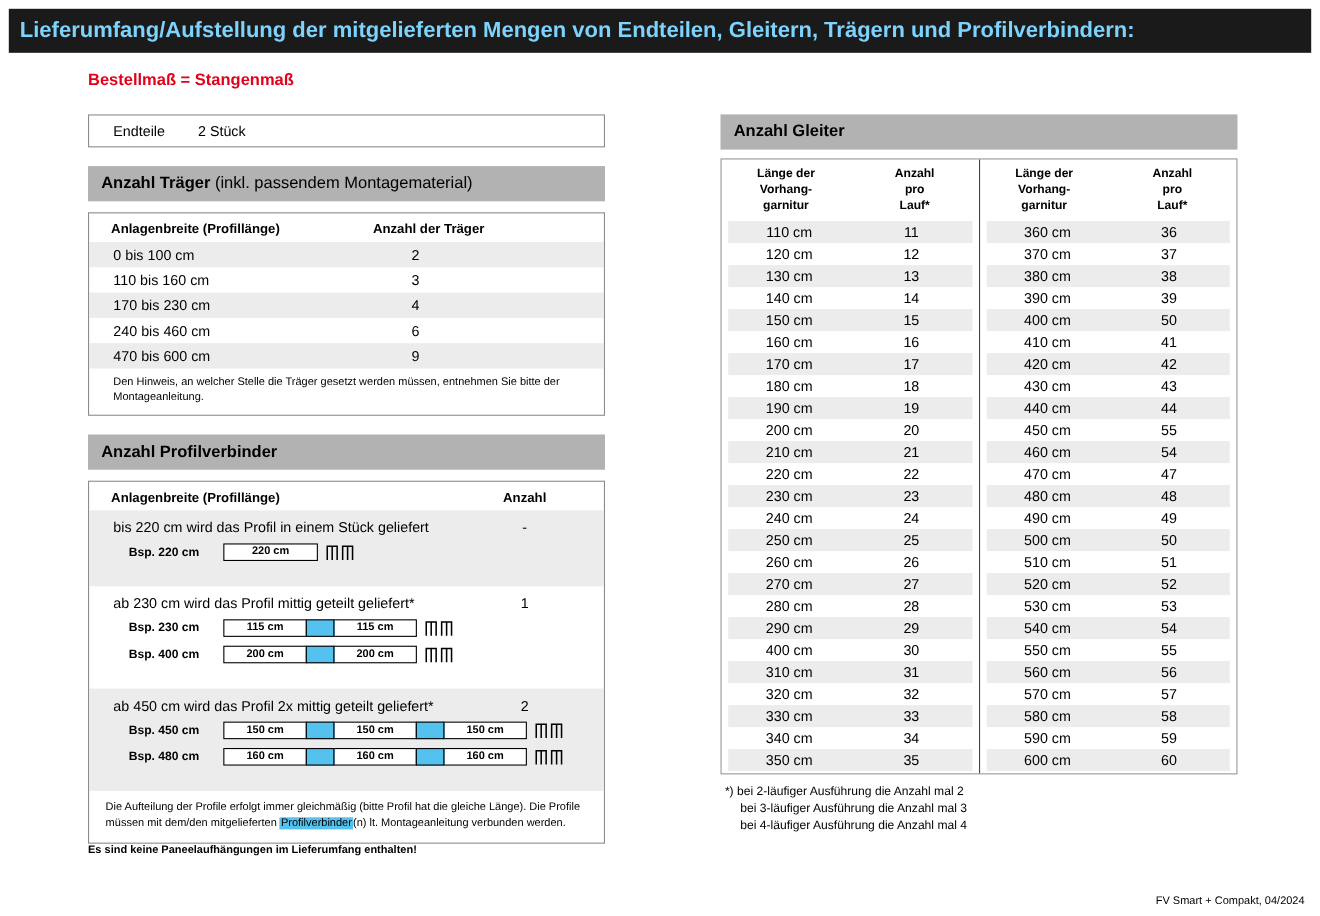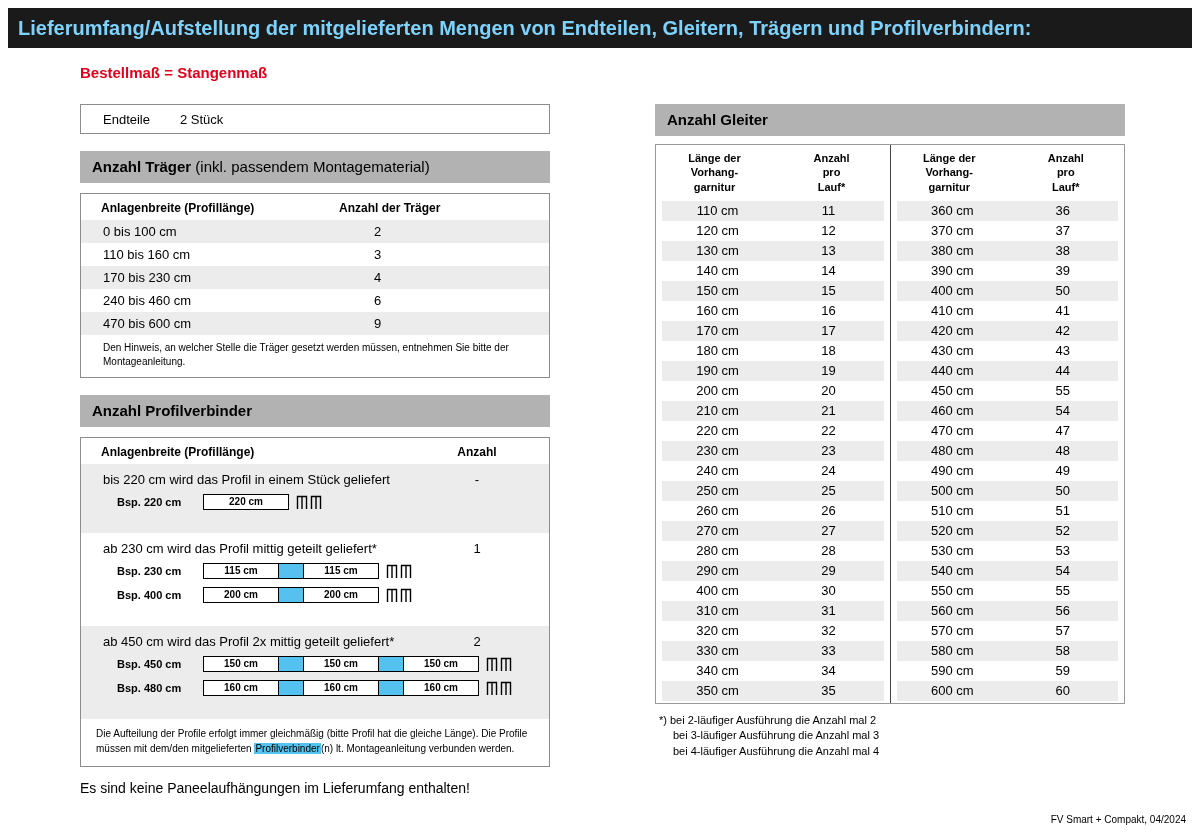--- a/index.html
+++ b/index.html
@@ -55,21 +55,21 @@
   .pv-count{width:144px;text-align:center;}
   .pv-example{display:flex;align-items:center;padding:5px 0 3px 0;}
   .pv-ex-label{width:86px;margin-left:36px;font-size:11px;font-weight:bold;}
   .pv-bar{display:flex;align-items:center;}
   .pv-seg{width:76px;height:16px;line-height:14px;border:1px solid #000;background:#fff;font-size:10px;font-weight:bold;text-align:center;}
   .pv-bar .pv-seg:only-child{width:86px;}
   .pv-conn{width:26px;height:16px;border:1px solid #000;background:var(--blue);margin:0 -1px;position:relative;z-index:1;}
   .pv-bracket{margin-left:7px;display:flex;align-items:center;}
   .pv-note{font-size:10px;line-height:1.45;padding:8px 12px 10px 15px;}
   .hl{background:var(--blue);padding:0 1px;}
-  .paneel-note{margin-top:13px;font-size:14px;font-weight:normal;}
+  .paneel-note{font-size:10px;font-weight:bold;}
 
   .gleiter-box{margin-top:8px;border:1px solid #999;display:flex;align-items:flex-start;}
   .g-half{width:50%;padding:6px 0 2px 0;}
   .g-half + .g-half{border-left:1px solid #444;}
   .g-header{display:flex;font-size:11px;font-weight:bold;text-align:center;margin-bottom:7px;}
   .g-header span{width:50%;white-space:pre-line;line-height:1.3;}
   .g-row{display:flex;height:20px;line-height:20px;font-size:13px;text-align:center;margin:0 6px;}
   .g-rows > .g-row:nth-child(odd){background:var(--stripe);}
   .g-len{width:50%;}
   .g-count{width:50%;}

